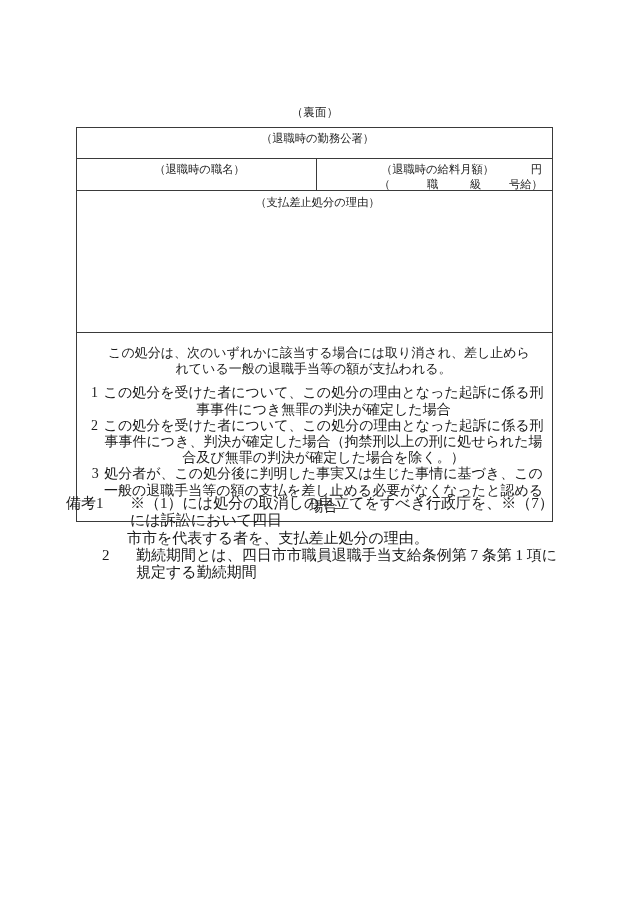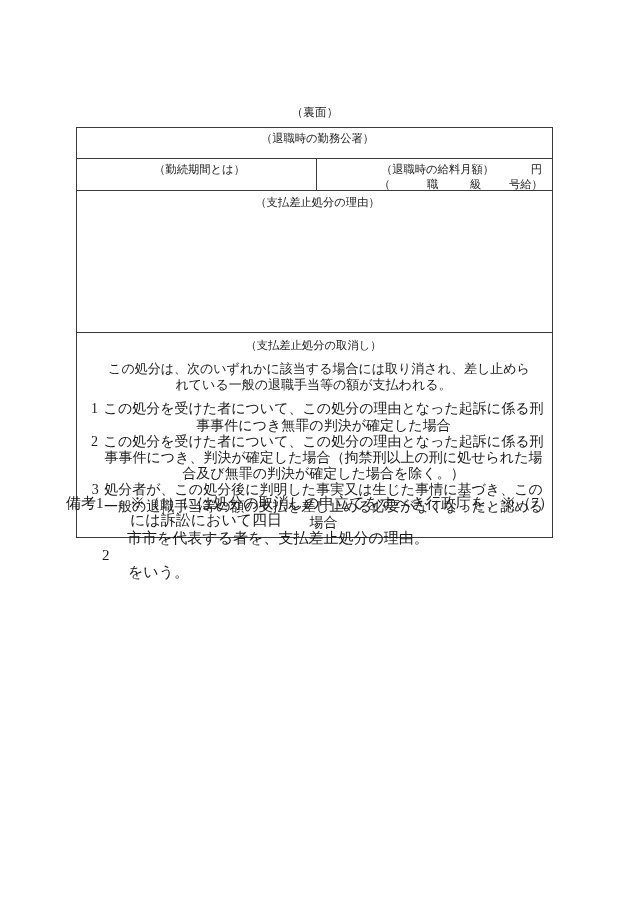--- a/index.html
+++ b/index.html
@@ -180,21 +180,21 @@
 
     <div class="row row-office">
       <div class="cell" style="width:100%;">
         <span>（退職時の勤務公署）</span>
         <span></span>
       </div>
     </div>
 
     <div class="row row-title">
       <div class="cell cell-left-half">
-        <span>（勤続期間とは）</span>
+        <span>（退職時の職名）</span>
         <span></span>
       </div>
       <div class="cell cell-right-half">
         <span class="salary-line1">
           <span>（退職時の給料月額）</span>
           <span></span>
           <span class="salary-yen">円</span>
         </span>
         <span class="salary-line2">
           <span class="salary-paren-open">（</span>
@@ -207,21 +207,20 @@
 
     <div class="row row-reason">
       <div class="cell">
         <div class="blk-title">（支払差止処分の理由）</div>
         <div></div>
       </div>
     </div>
 
     <div class="row row-cancel last">
       <div class="cell">
-        <div class="blk-title">（支払差止処分の取消し）</div>
         <p class="blk-para">この処分は、次のいずれかに該当する場合には取り消され、差し止められている一般の退職手当等の額が支払われる。</p>
 
         <p class="num-item">
           <span class="num">1</span><span class="itxt">この処分を受けた者について、この処分の理由となった起訴に係る刑事事件につき無罪の判決が確定した場合</span>
         </p>
 
         <p class="num-item">
           <span class="num">2</span><span class="itxt">この処分を受けた者について、この処分の理由となった起訴に係る刑事事件につき、判決が確定した場合（拘禁刑以上の刑に処せられた場合及び無罪の判決が確定した場合を除く。）</span>
         </p>
 
@@ -237,18 +236,18 @@
 
     <div class="note-row note-1">
       <span class="note-label">備考</span>
       <span class="note-marker">1</span>
       <span class="note-body">※（1）には処分の取消しの申立てをすべき行政庁を、※（7）には訴訟において四日</span>
     </div>
     <div class="note-cont-1">市市を代表する者を、支払差止処分の理由。</div>
 
     <div class="note-row note-2">
       <span class="note-marker">2</span>
-    </div>
-    <div class="note-cont-2">をいう。</div>
+      <span class="note-body">勤続期間とは、四日市市職員退職手当支給条例第 7 条第 1 項に規定する勤続期間</span>
+    </div>
 
   </div>
 
 </div>
 
 </body></html>

